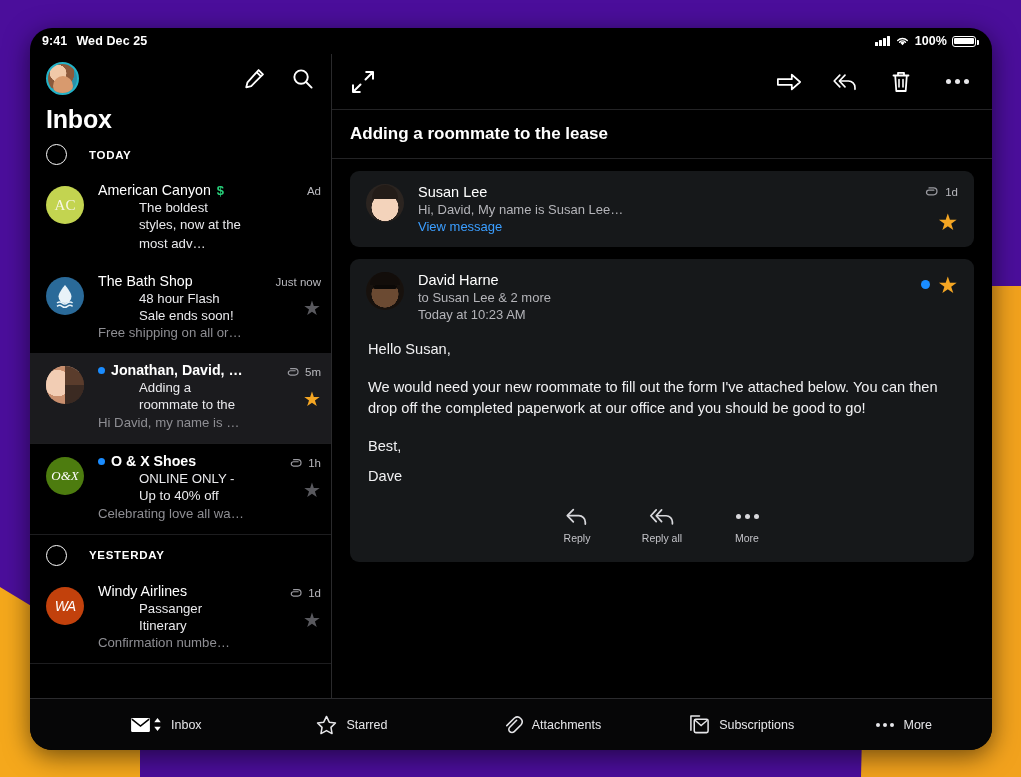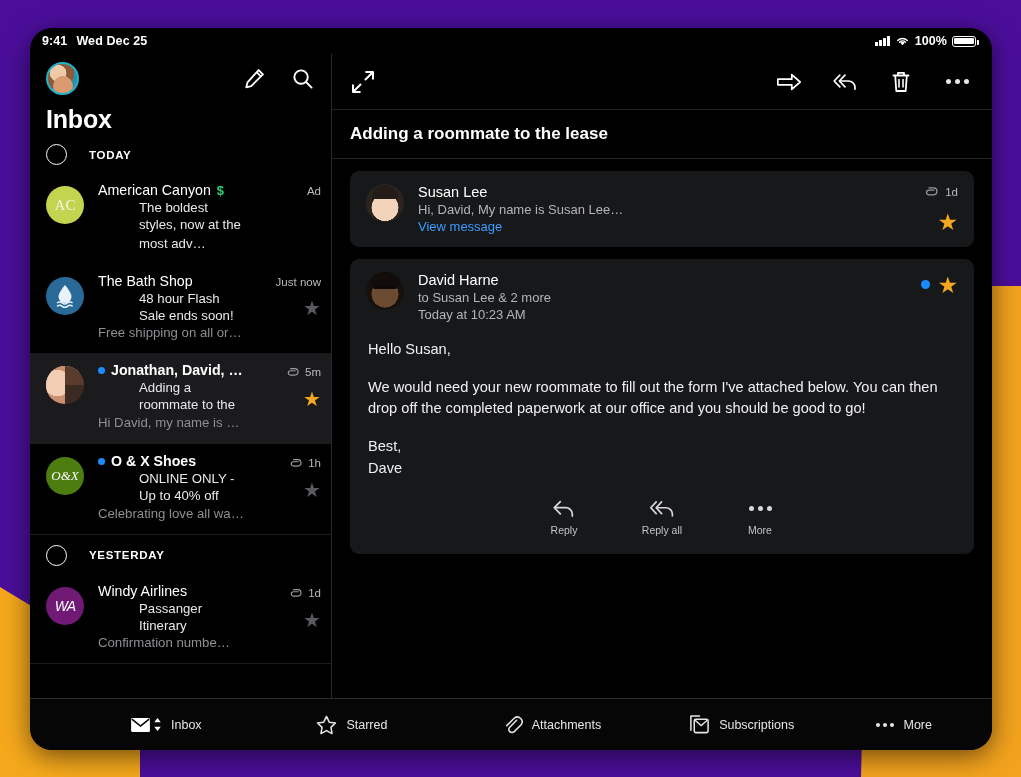--- a/index.html
+++ b/index.html
@@ -136,21 +136,21 @@
   .ch-line { font-size: 13px; color: #b4b4b9; margin-top: 2px; }
   .view-msg { font-size: 13px; color: #3b9eff; margin-top: 2px; cursor: pointer; }
   .ch-right { display: flex; flex-direction: column; align-items: flex-end; gap: 10px; }
   .ch-meta { display: flex; align-items: center; gap: 7px; }
   .blue-dot { width: 9px; height: 9px; border-radius: 50%; background: #1a8cff; }
 
   .card-body { padding: 4px 18px 6px 18px; }
   .card-body p { font-size: 14.6px; color: #f0f0f2; line-height: 1.45; margin-bottom: 17px; }
   .card-body p:last-child { margin-bottom: 6px; }
 
-  .actions { display: flex; justify-content: center; gap: 40px; padding: 8px 0 18px 0; }
+  .actions { display: flex; justify-content: center; gap: 27px; padding: 8px 0 18px 0; }
   .action { display: flex; flex-direction: column; align-items: center; gap: 5px; cursor: pointer; width: 58px; }
   .action .lbl { font-size: 10.5px; color: #c3c3c8; }
 
   
   #tabbar {
     height: 52px; flex: 0 0 52px;
     border-top: 1px solid #2b2b2e;
     display: flex; align-items: center; padding: 0 60px 0 100px;
     background: #060607;
   }
@@ -318,21 +318,21 @@
             <span class="star off">★</span>
           </div>
         </div>
 
         <div class="section-row">
           <div class="sel-circle"></div>
           <div class="section-label">YESTERDAY</div>
         </div>
 
         <div class="mail-row">
-          <div class="mrow-avatar" style="background:#701a75">
+          <div class="mrow-avatar" style="background:#c2410c">
             <span class="av-text" style="color:#fff;font-size:14px;font-style:italic;letter-spacing:-1px">WA</span>
           </div>
           <div class="mrow-body">
             <div class="mrow-top">
               <span class="sender">Windy Airlines</span>
             </div>
             <div class="subject">Passanger Itinerary</div>
             <div class="snippet">Confirmation numbe…</div>
           </div>
           <div class="mrow-right">
@@ -436,21 +436,21 @@
               <div class="ch-meta">
                 <span class="blue-dot"></span>
                 <span class="star on" style="font-size:23px">★</span>
               </div>
             </div>
           </div>
 
           <div class="card-body">
             <p>Hello Susan,</p>
             <p>We would need your new roommate to fill out the form I've attached below. You can then drop off the completed paperwork at our office and you should be good to go!</p>
-            <p style="margin-bottom:0">Best,</p>
+            <p style="margin-bottom:8px">Best,</p>
             <p>Dave</p>
           </div>
 
           <div class="actions">
             <div class="action">
               <svg width="24" height="20" viewBox="0 0 26 20">
                 <path d="M9 2 L2.5 8.6 L9 15.2" fill="none" stroke="#d8d8dc" stroke-width="1.9" stroke-linecap="round" stroke-linejoin="round"></path>
                 <path d="M3.5 8.6 L15 8.6 a7 7 0 0 1 7 7 L22 17.6" fill="none" stroke="#d8d8dc" stroke-width="1.9" stroke-linecap="round"></path>
               </svg>
               <span class="lbl">Reply</span>

